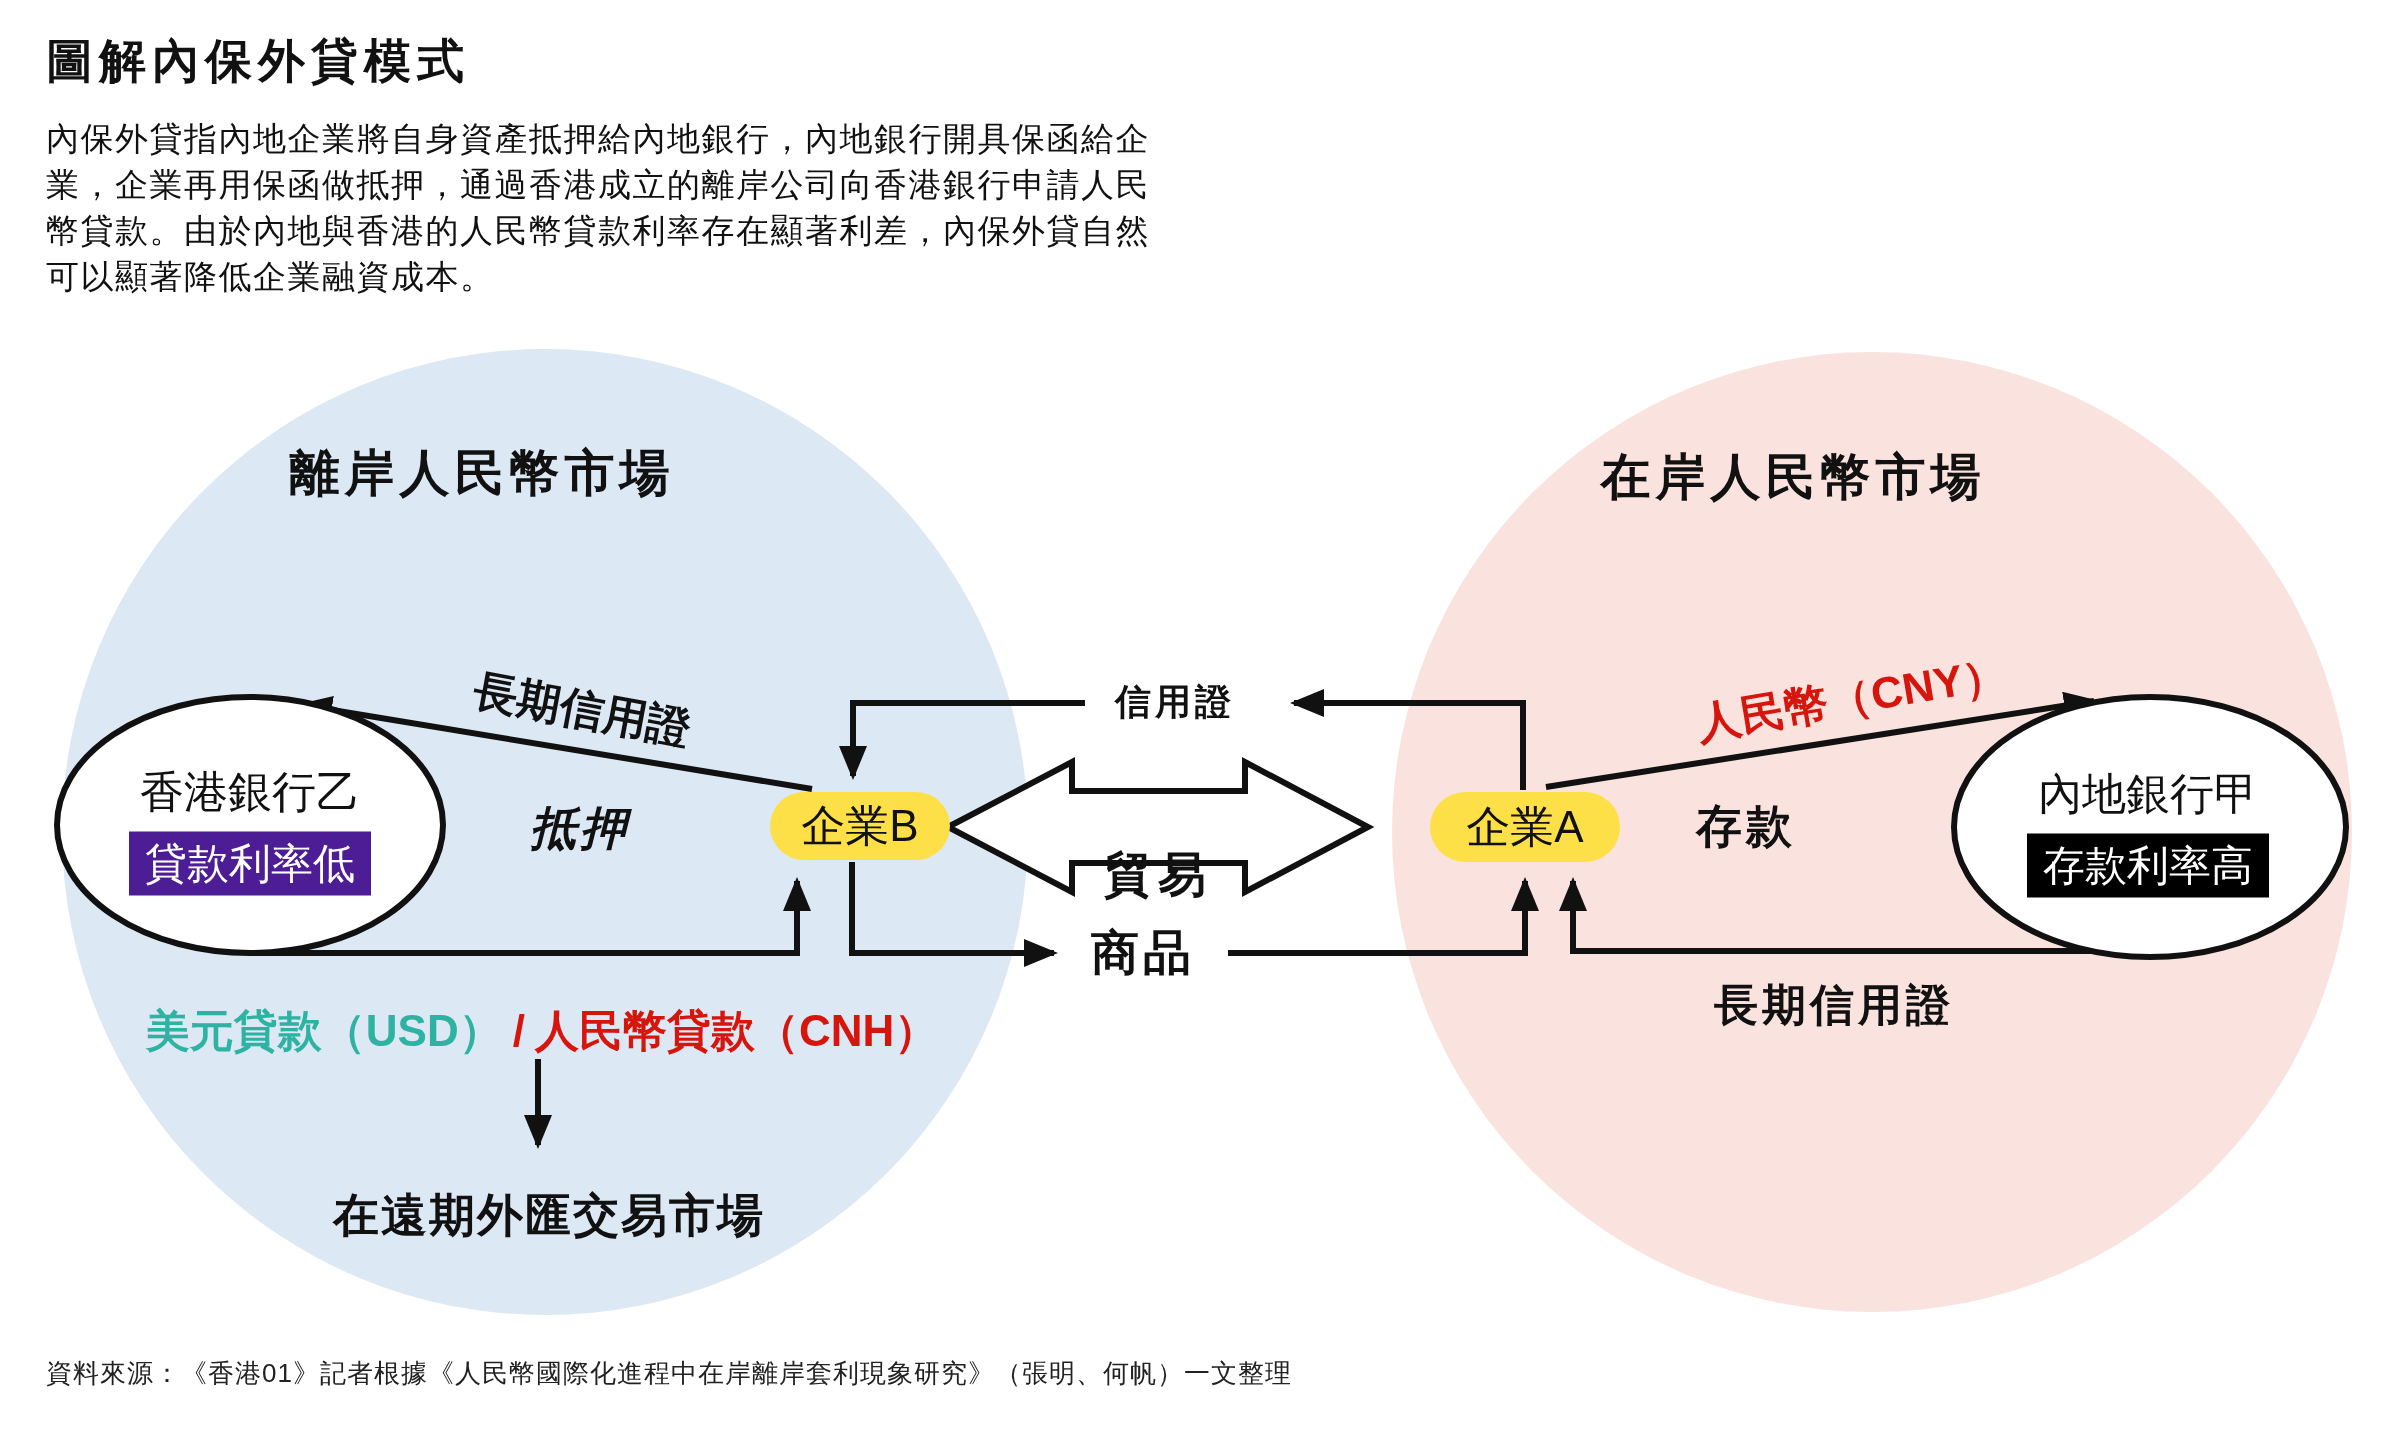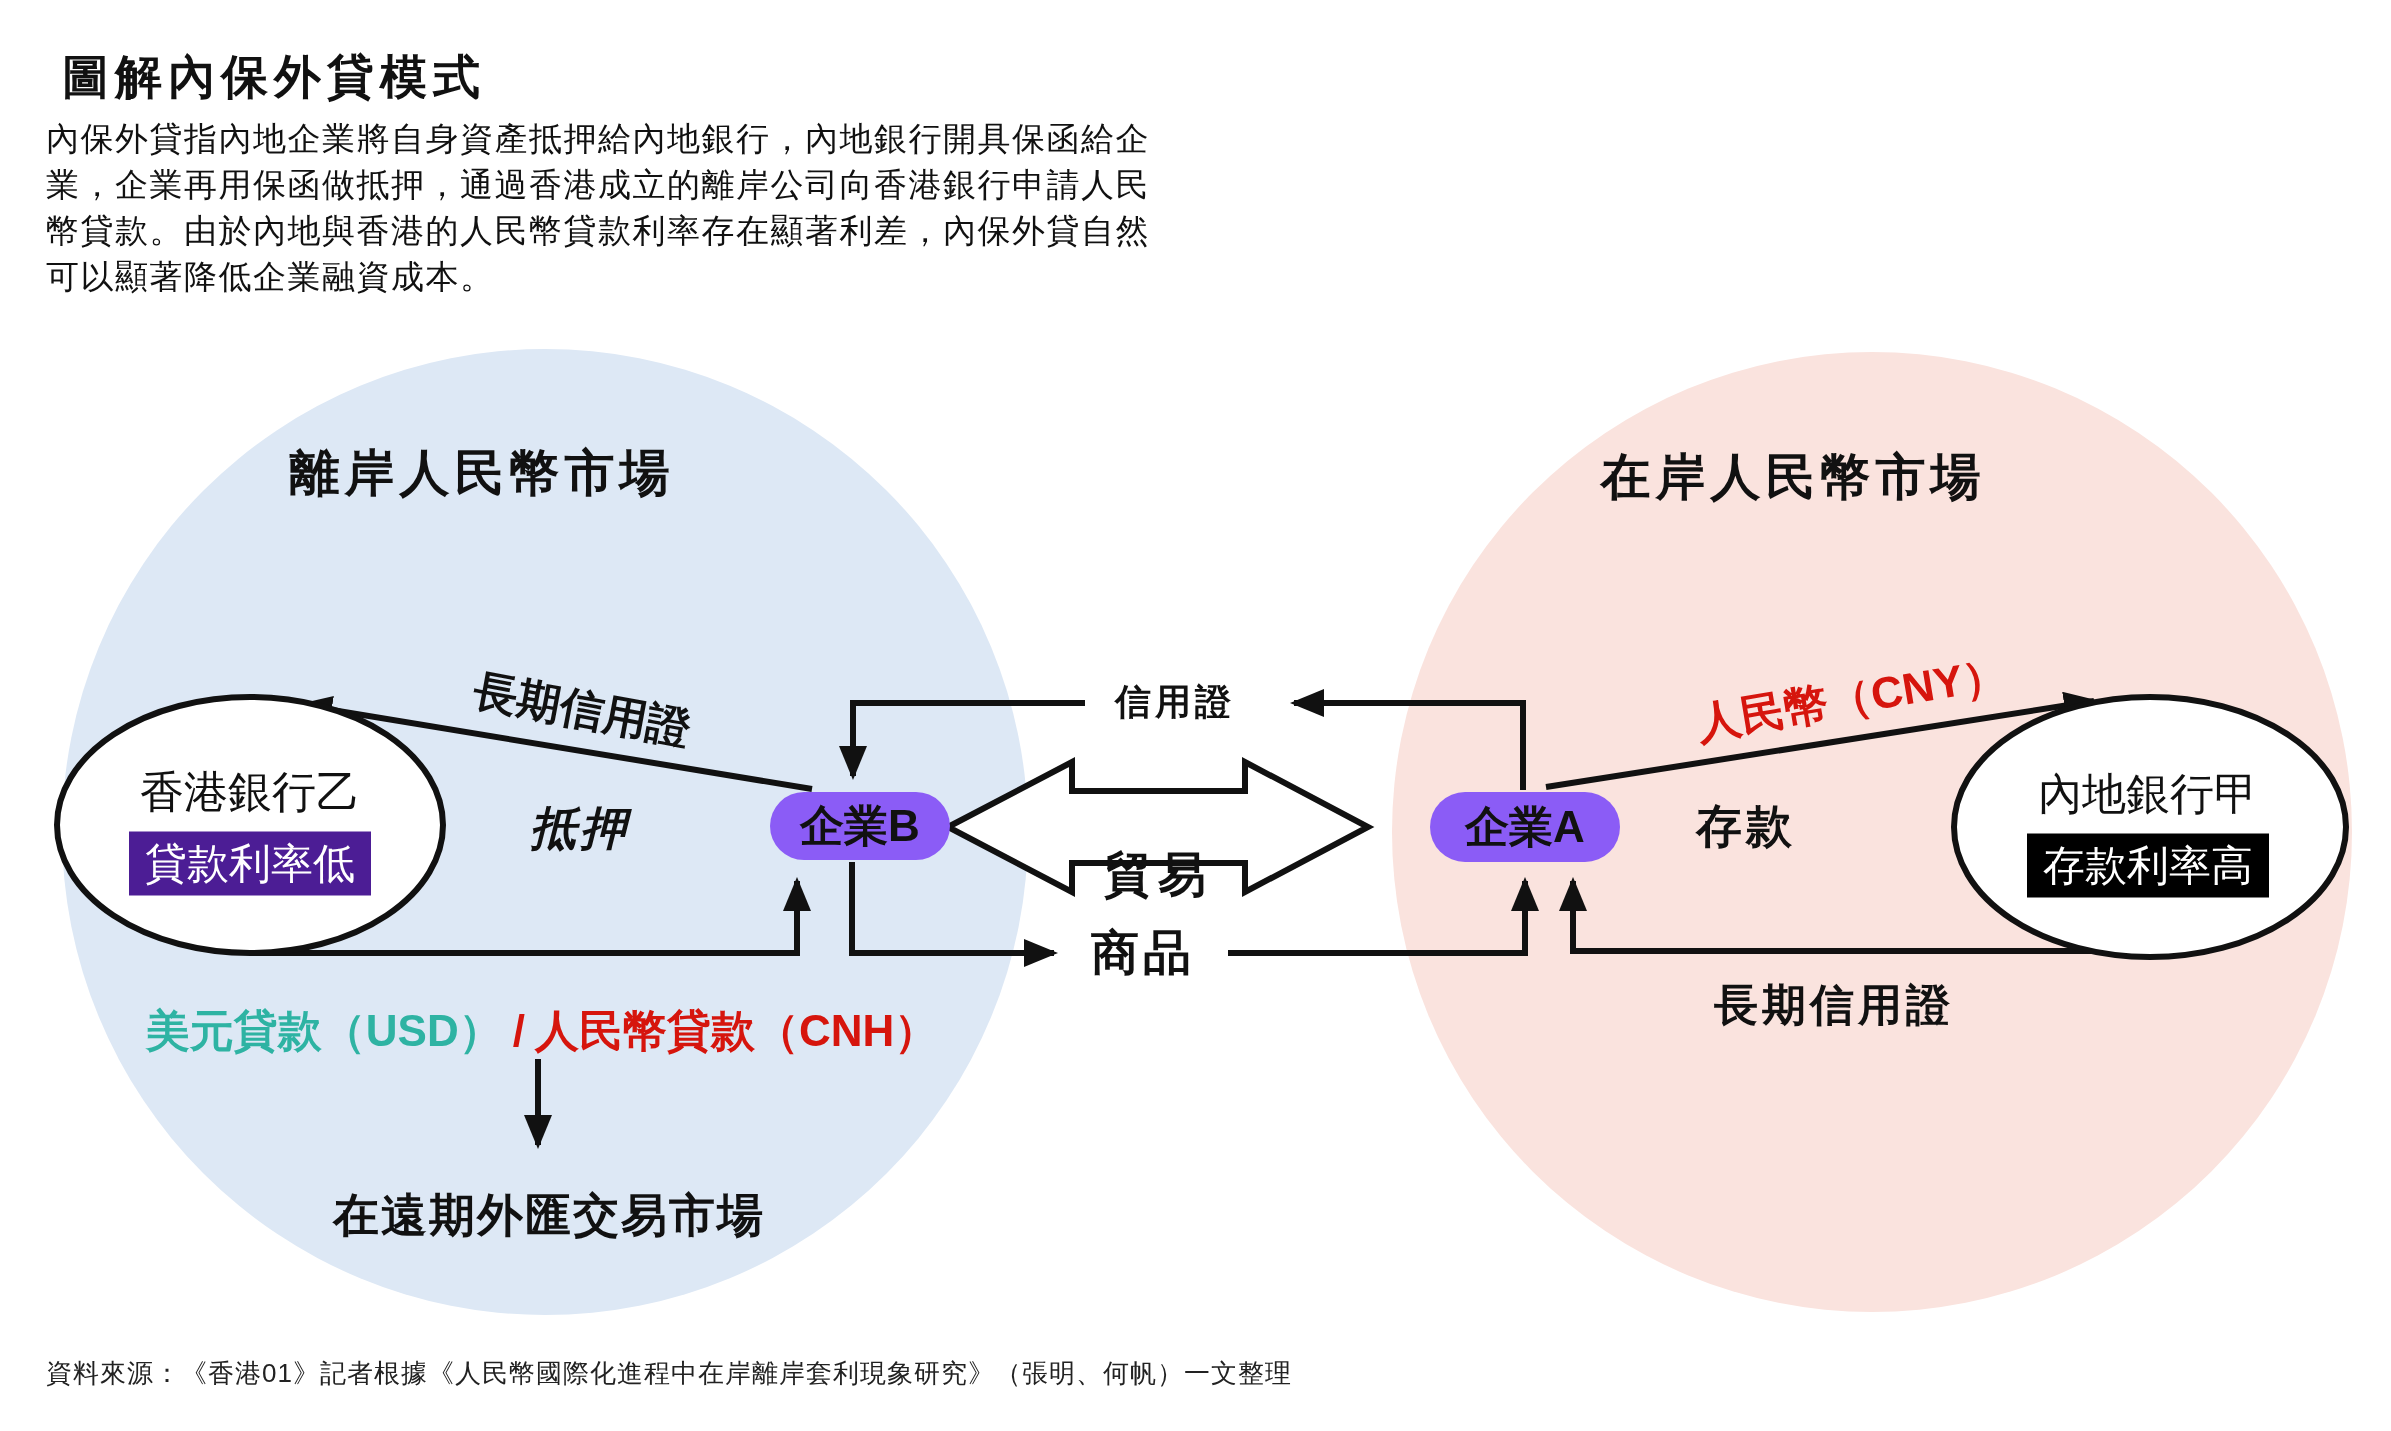--- a/index.html
+++ b/index.html
@@ -2,21 +2,21 @@
 <html><head>
 <meta charset="utf-8">
 <style>
   html,body{margin:0;padding:0;}
   body{
     width:2391px;height:1431px;position:relative;background:#ffffff;
     font-family:"Liberation Sans","DejaVu Sans",sans-serif;color:#111;
     overflow:hidden;
   }
   .page-title{
-    position:absolute;left:46px;top:30px;margin:16px;
+    position:absolute;left:46px;top:30px;margin:0;
     font-size:47px;font-weight:700;letter-spacing:6px;color:#111;
   }
   .page-desc{
     position:absolute;left:46px;top:116px;width:1180px;margin:0;
     font-size:33px;line-height:46px;letter-spacing:1.5px;color:#111;
     white-space:pre-line;
   }
   .source-note{
     position:absolute;left:46px;top:1356px;margin:0;
     font-size:26px;letter-spacing:1px;color:#222;
@@ -24,23 +24,23 @@
   .diagram{position:absolute;left:0;top:17px;width:1890px;height:1431px;}
   .diagram svg{position:absolute;left:0;top:0;}
   .lbl{
     position:absolute;transform:translate(-50%,-50%);
     white-space:nowrap;font-weight:700;color:#111;text-align:center;
   }
   .circle-title{font-size:50px;letter-spacing:5px;}
   .rot-left{transform:translate(-50%,-50%) rotate(10.5deg);}
   .rot-right{transform:translate(-50%,-50%) rotate(-9.5deg);color:#d6150d;}
   .pill{
-    position:absolute;background:#8b5cf6;border-radius:36px;
+    position:absolute;background:#fde047;border-radius:36px;
     display:flex;align-items:center;justify-content:center;
-    font-size:44px;font-weight:700;color:#111;
+    font-size:44px;font-weight:400;color:#111;
   }
   .bank-label{position:absolute;transform:translate(-50%,-50%);text-align:center;}
   .bank-name{font-size:44px;font-weight:400;color:#111;white-space:nowrap;}
   .badge{
     display:inline-block;margin-top:10px;padding:4px 16px;
     font-size:42px;font-weight:400;color:#ffffff;white-space:nowrap;
   }
   .badge.blue{background:#4c1d95;}
   .badge.rose{background:#000000;}
   .loan-label{font-size:44px;}

